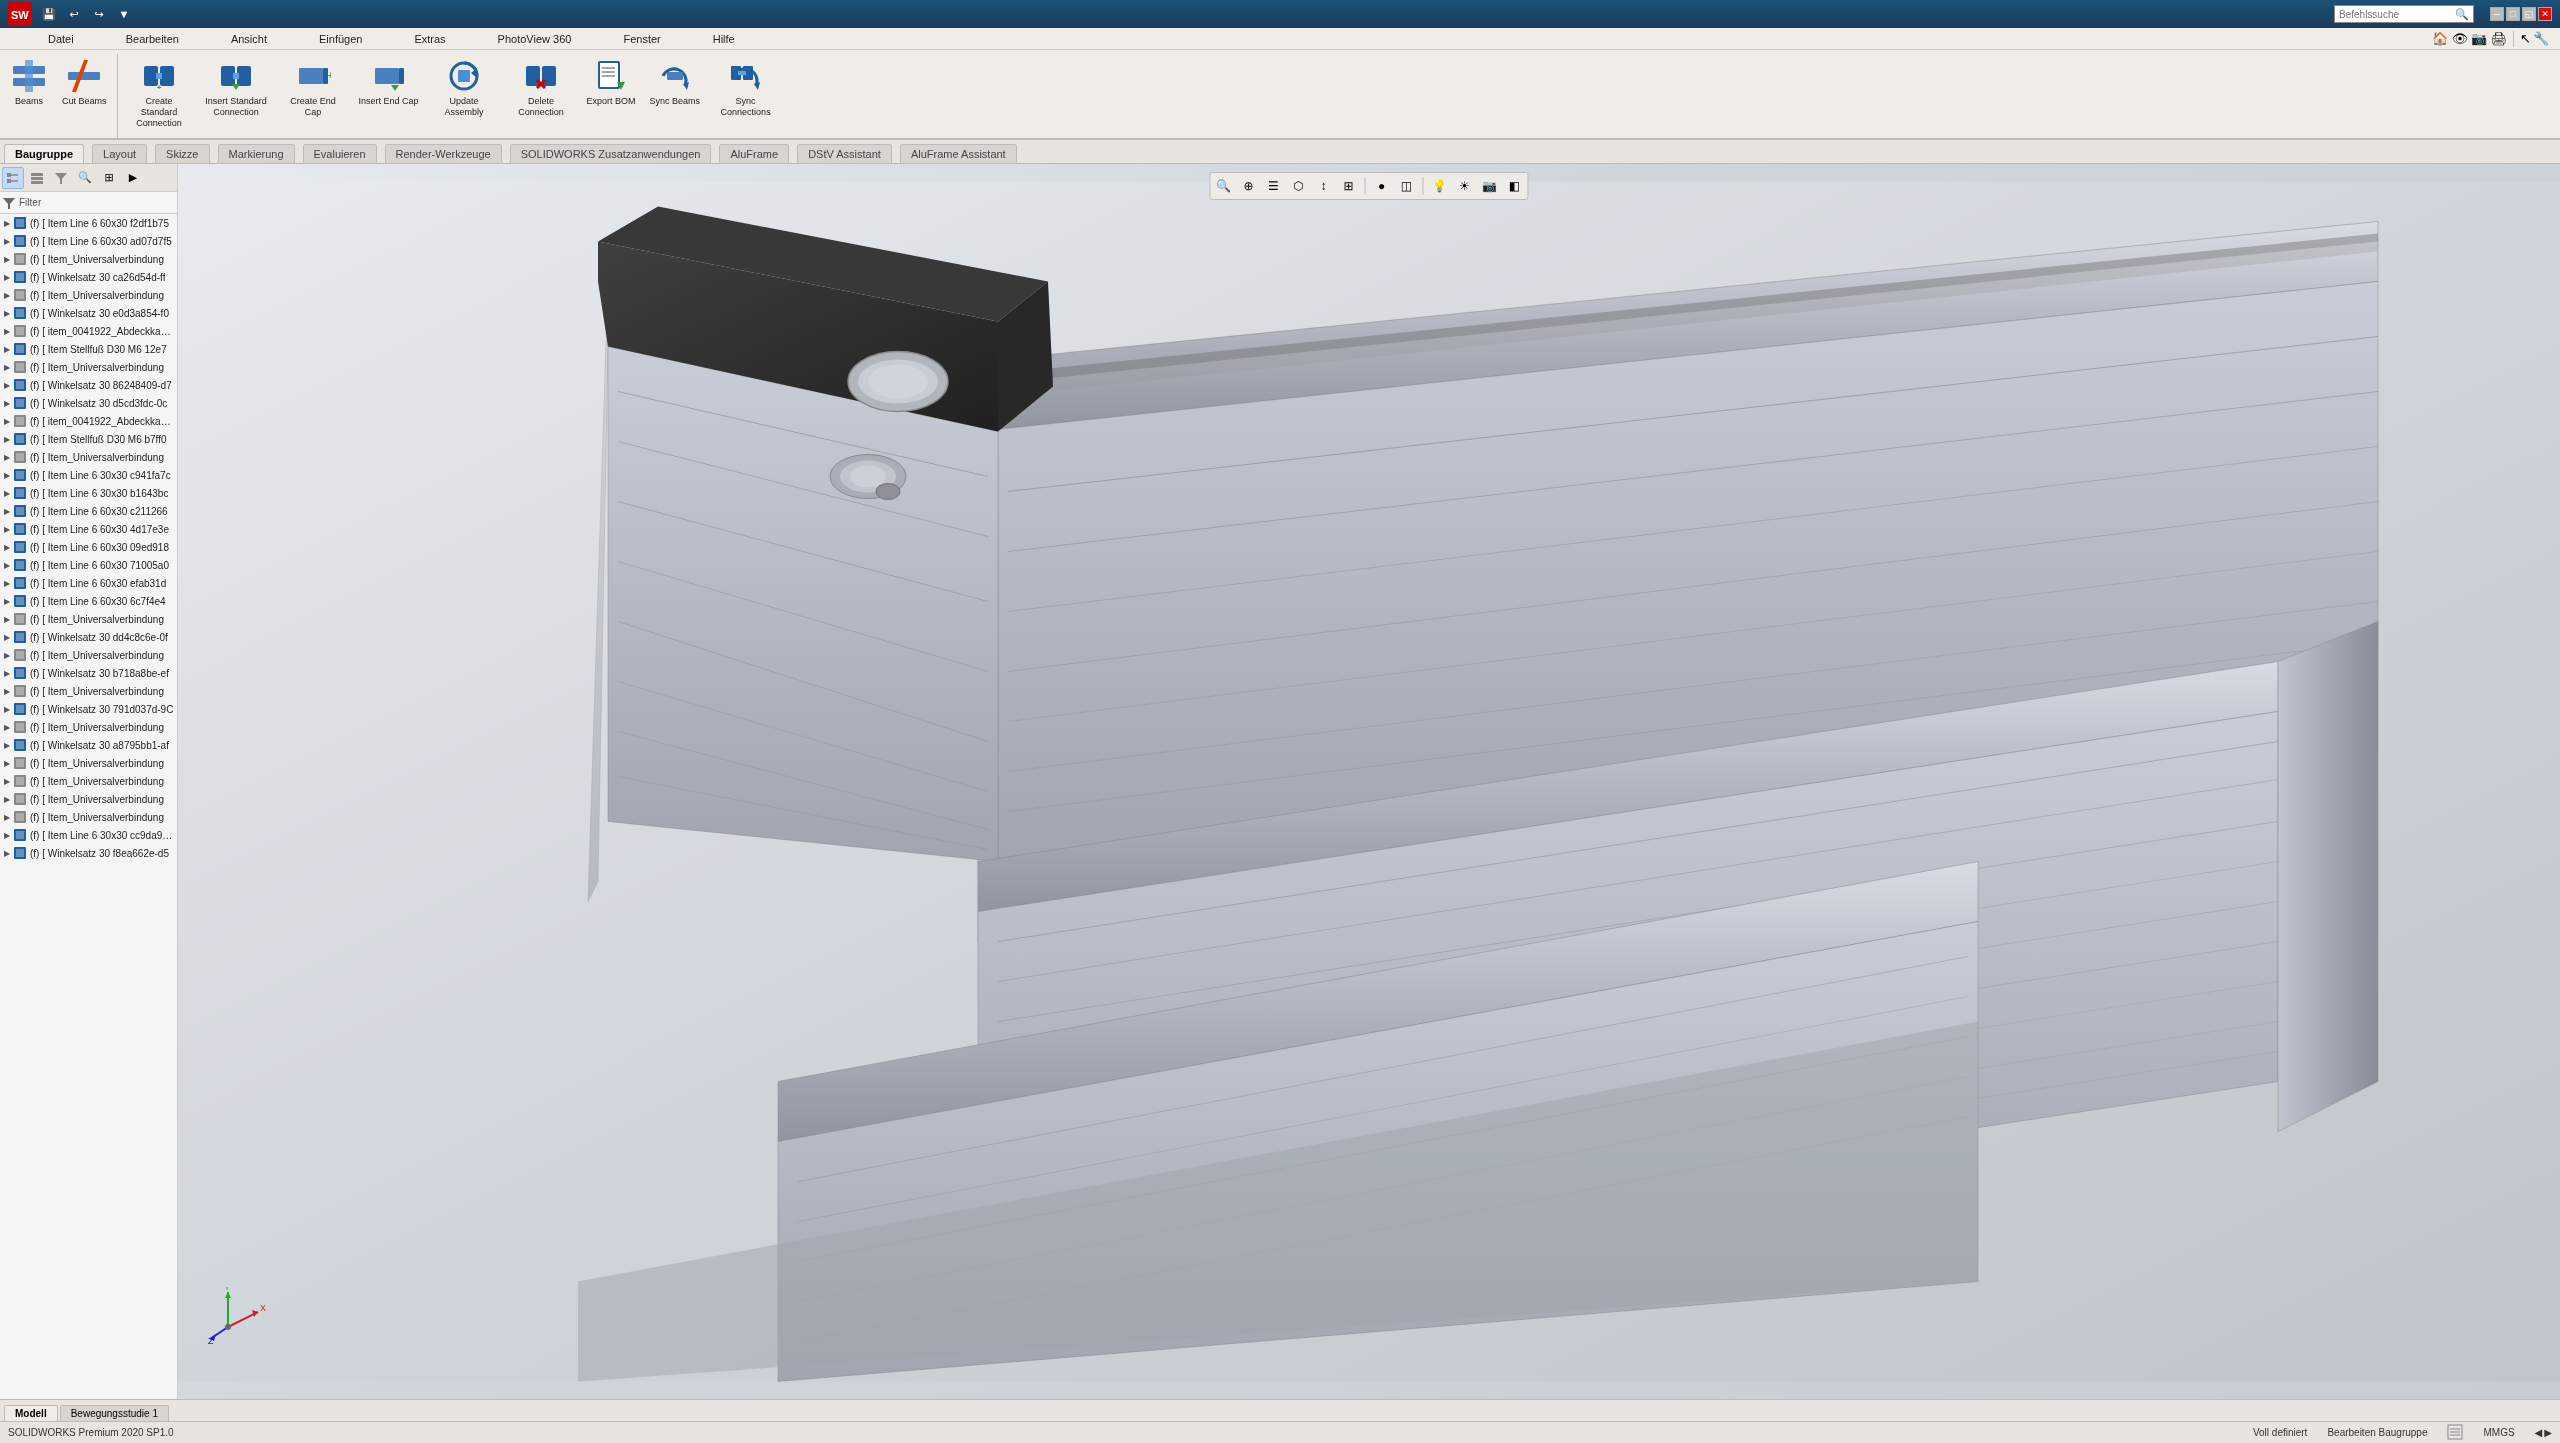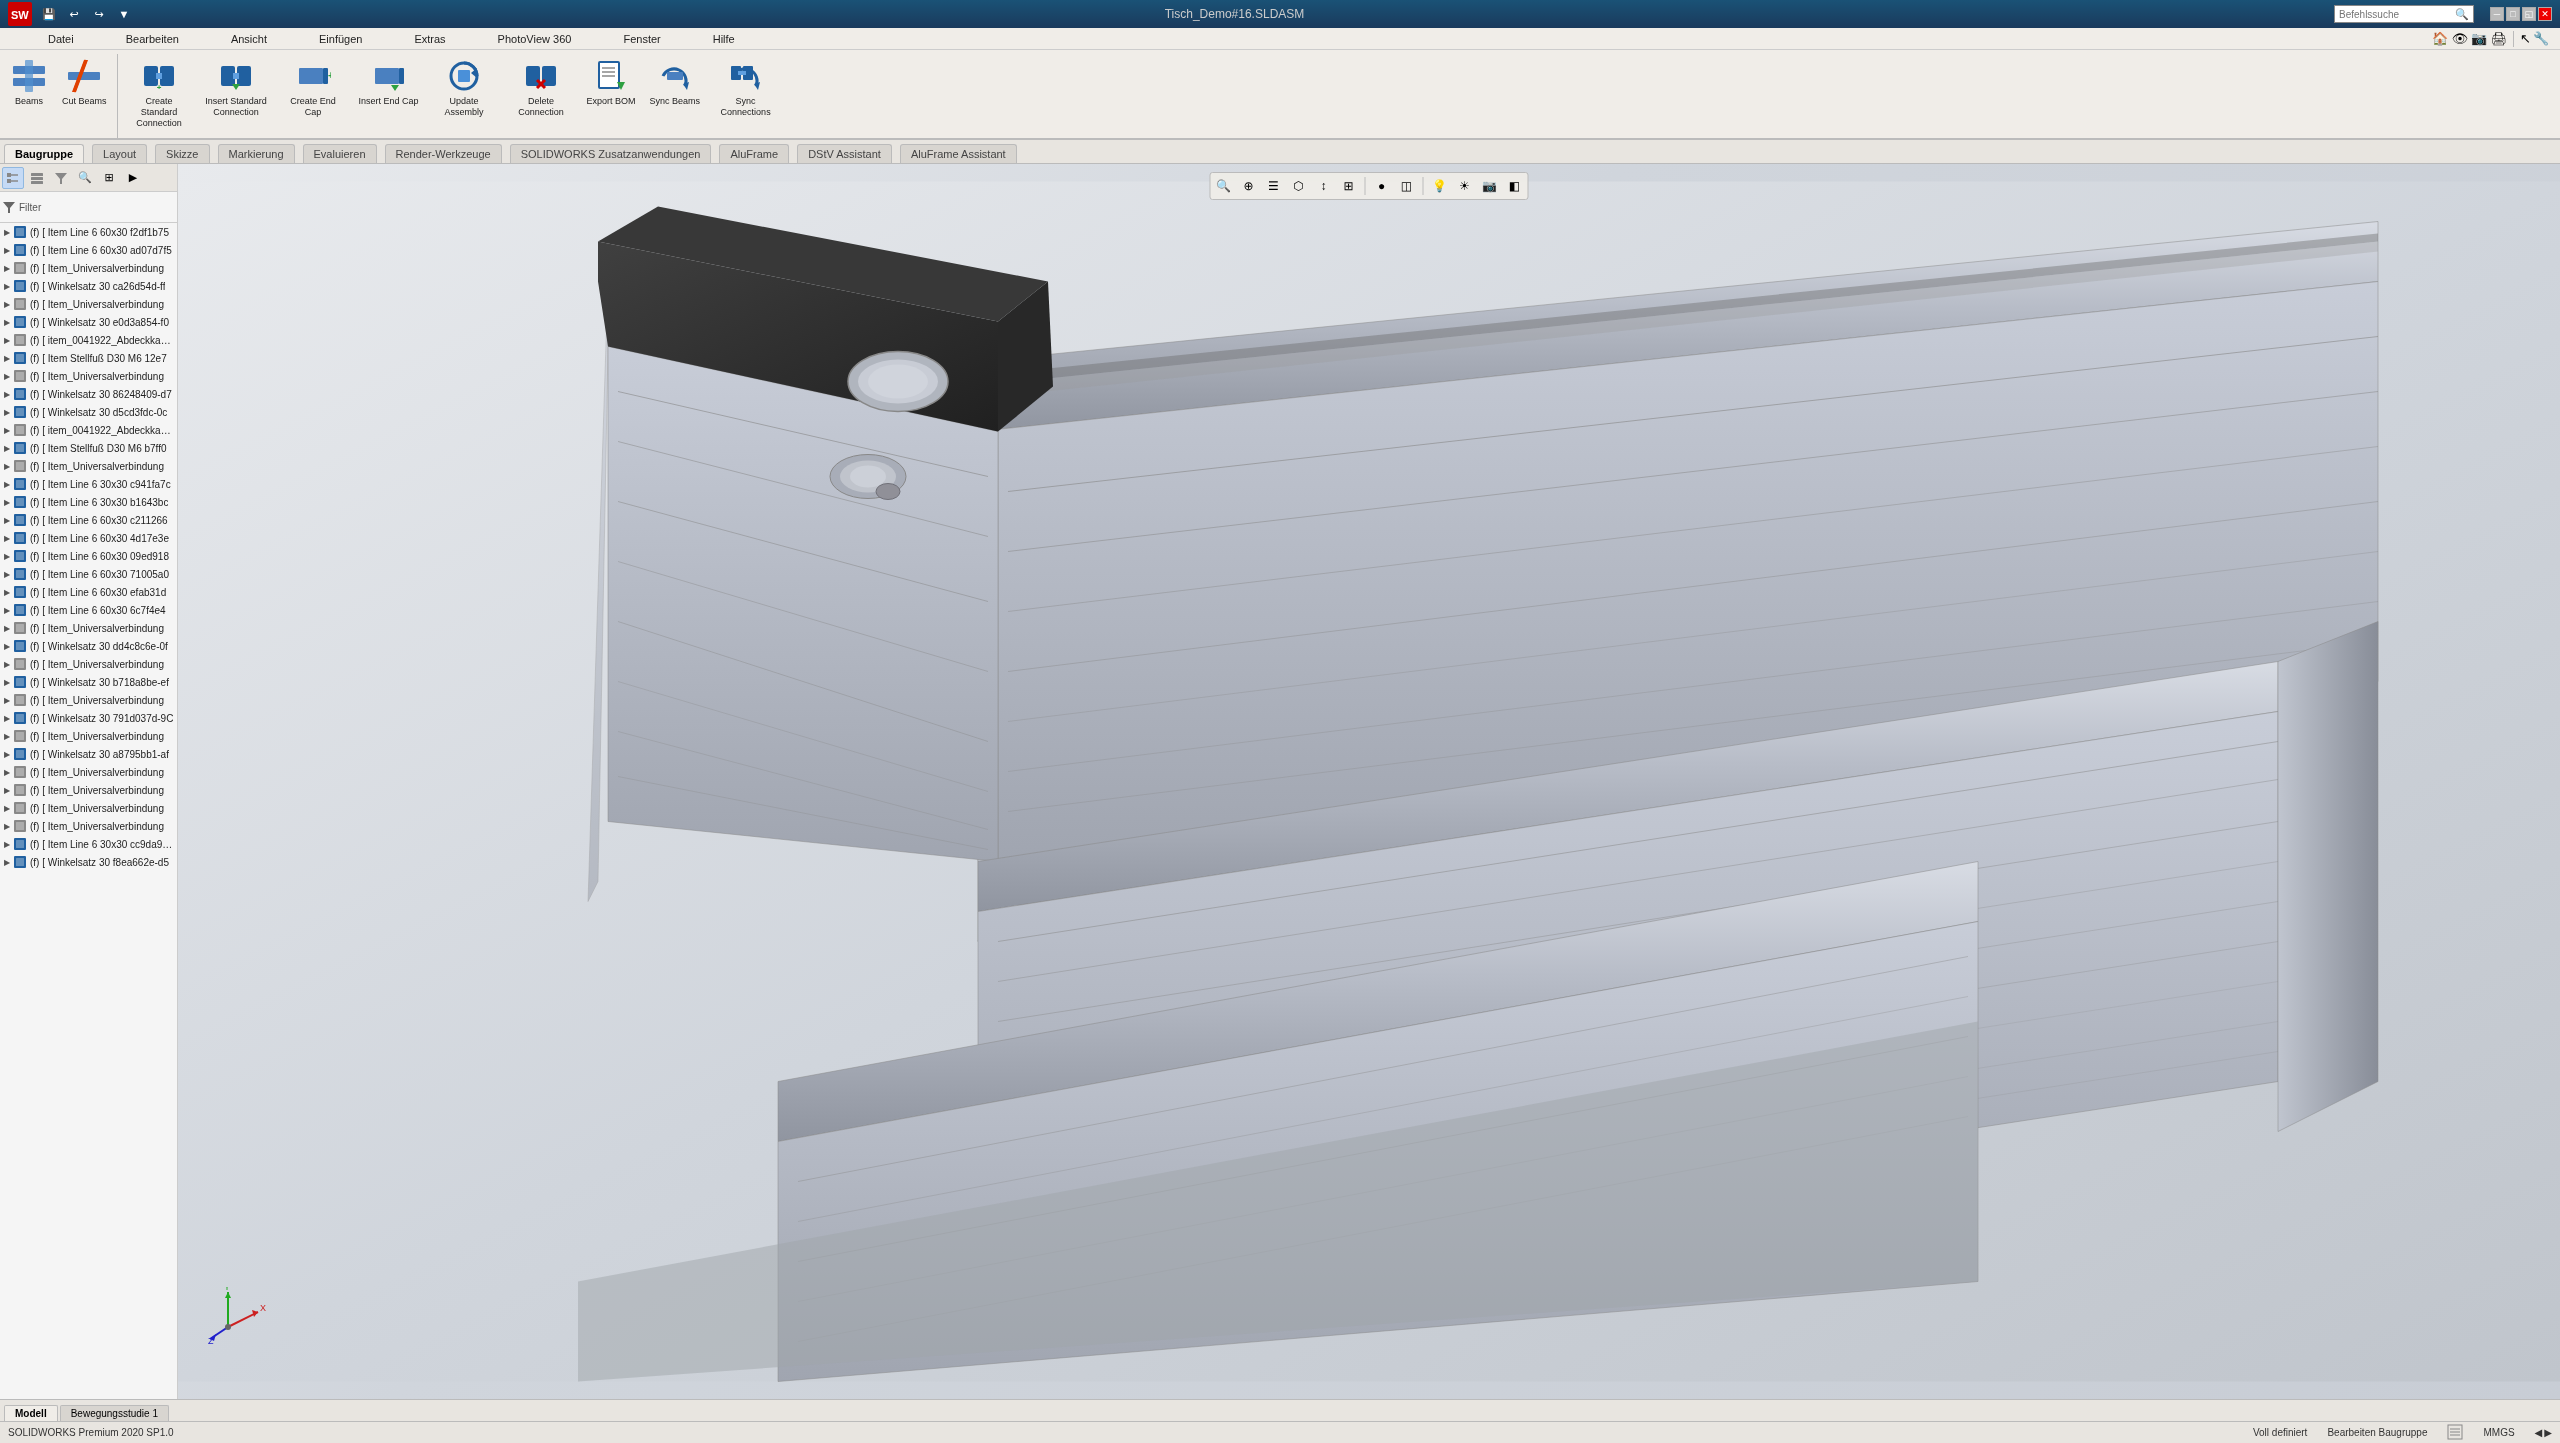--- a/index.html
+++ b/index.html
@@ -151,21 +151,21 @@
       background: transparent;
       display: flex;
       align-items: center;
       justify-content: center;
       cursor: pointer;
       border-radius: 2px;
       font-size: 11px;
     }
     .sidebar-tb-btn.active { background: #c5daf5; border-color: #90b8e0; }
     #sidebar-filter {
-      height: 31px;
+      height: 22px;
       padding: 2px;
       border-bottom: 1px solid #ccc;
       display: flex;
       align-items: center;
     }
     #sidebar-list {
       flex: 1;
       overflow-y: auto;
       overflow-x: hidden;
     }
@@ -275,21 +275,20 @@
       </svg>
     </div>
 
     <div style="display:flex;gap:3px;align-items:center;">
       <div class="qt-btn">💾</div>
       <div class="qt-btn">↩</div>
       <div class="qt-btn">↪</div>
       <div class="qt-btn">▼</div>
     </div>
   </div>
-  <div id="titlebar-title">Tisch_Demo#16.SLDASM</div>
   <div id="titlebar-controls">
 
     <div style="display:flex;align-items:center;background:#fff;border:1px solid #888;height:18px;padding:0 4px;margin-right:10px;width:140px;">
       <input type="text" style="border: none; outline: none; font-size: 10px; width: 100%;" placeholder="Befehlssuche">
       <span style="font-size:11px;color:#555;">🔍</span>
     </div>
     <div style="display:flex;gap:2px;align-items:center;">
       <div class="title-btn">─</div>
       <div class="title-btn">□</div>
       <div class="title-btn">◱</div>

